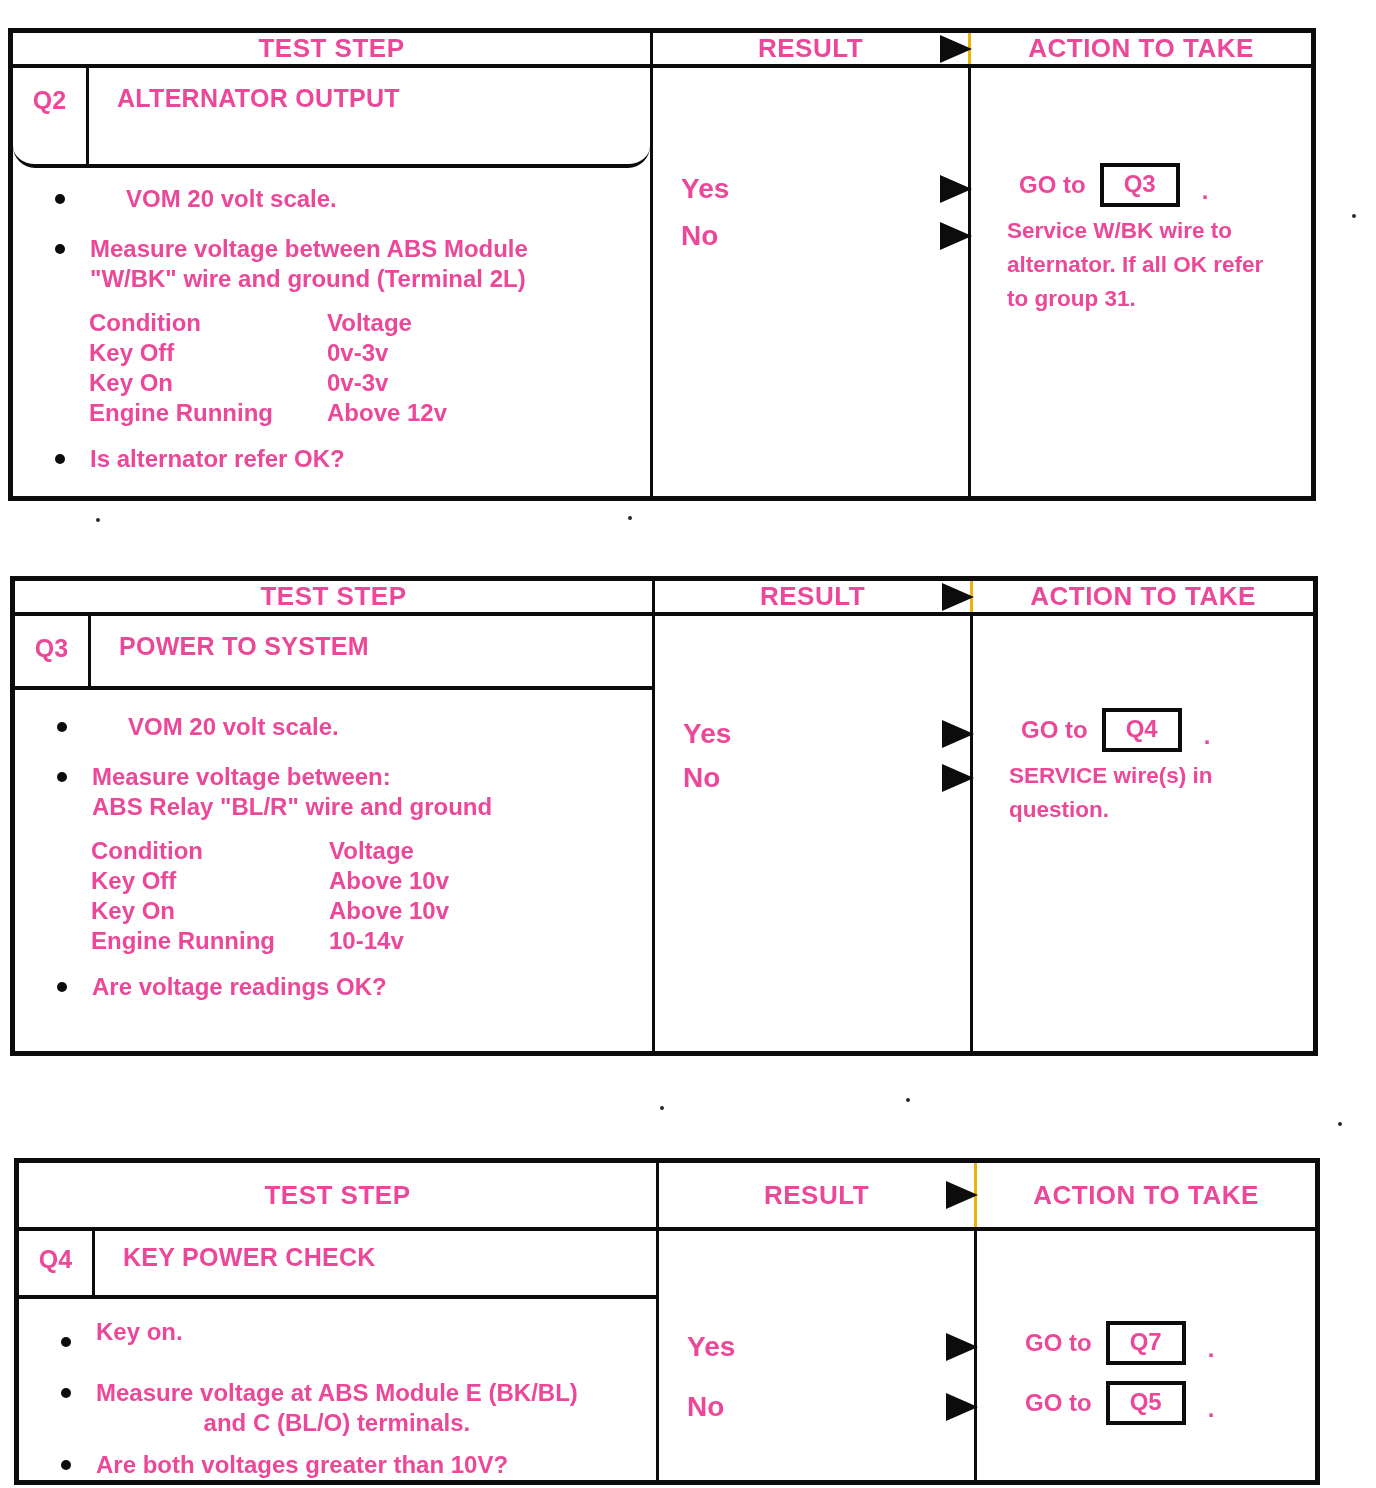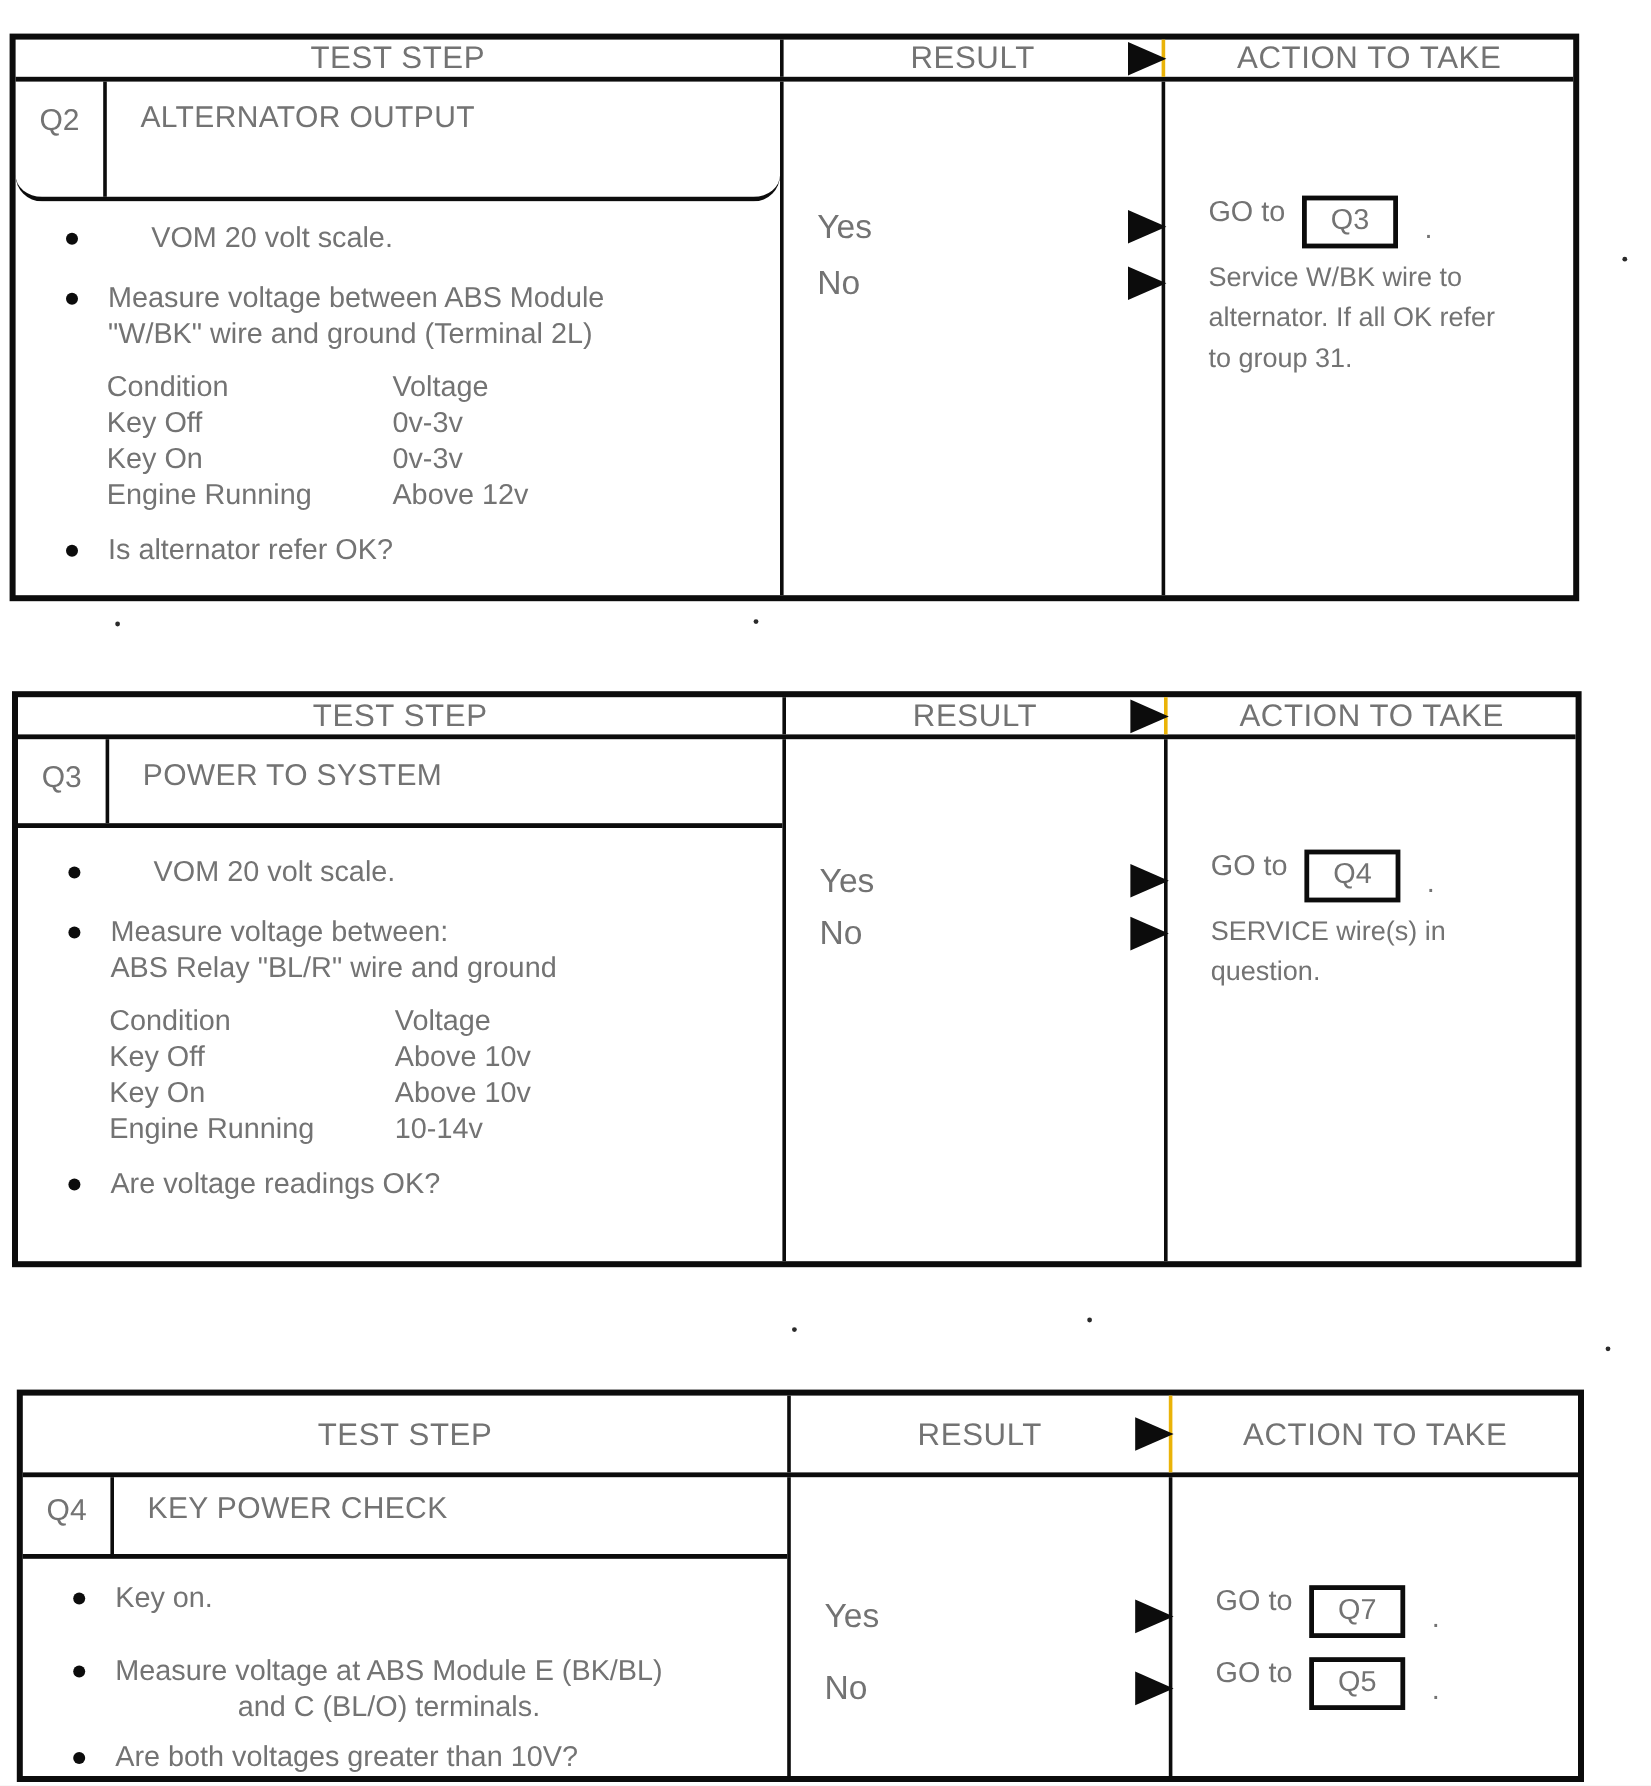--- a/index.html
+++ b/index.html
@@ -3,22 +3,22 @@
 <meta charset="utf-8">
 <style>
   * { box-sizing: border-box; margin: 0; padding: 0; }
   html,body { background:#f4f4f4; }
   .page {
     position: relative;
     width: 1376px;
     height: 1488px;
     background: #ffffff;
     font-family: "Liberation Sans", sans-serif;
-    font-weight: 400;
-    color: #737373;
+    font-weight: 700;
+    color: #ec4899;
     overflow: hidden;
   }
   .qtable {
     position: absolute;
     border: 5px solid #0c0c0c;
     background: #fff;
     display: flex;
     flex-direction: column;
   }
   
@@ -66,22 +66,22 @@
   .tri {
     width: 0; height: 0;
     border-top: 14px solid transparent;
     border-bottom: 14px solid transparent;
     border-left: 32px solid #0c0c0c;
   }
   .tri-header { position: absolute; right: -4px; top: 50%; transform: translateY(-50%); }
   .tri-row { margin-right: -4px; }
   
   .act-row {
-    position: absolute; left: 36px;
-    display: flex; 
+    position: absolute; left: 48px;
+    display: flex; align-items: center;
     font-size: 24px; white-space: pre;
   }
   .qbox {
     display: inline-block;
     border: 4px solid #0c0c0c;
     padding: 3px 20px 5px 20px;
     margin-left: 14px;
     font-size: 24px;
   }
   .period { margin-left: 22px; align-self: flex-end; padding-bottom: 2px; }
@@ -249,21 +249,21 @@
       </div>
       <div class="th th-action">ACTION TO TAKE</div>
     </div>
     <div class="tbody">
       <div class="col-step">
         <div class="subrow" style="height:68px;">
           <div class="qnum" style="padding-top:14px;">Q4</div>
           <div class="qtitle" style="padding-top:12px;">KEY POWER CHECK</div>
         </div>
         <div class="content" style="padding-top:18px;">
-          <div class="bullet" style="margin-bottom:31px;">
+          <div class="bullet" style="margin-bottom:31px;align-items:flex-end;">
             <span class="dot"></span>
             <span class="btext">Key on.</span>
           </div>
           <div class="bullet" style="margin-bottom:12px;text-align:center;">
             <span class="dot"></span>
             <span class="btext">Measure voltage at ABS Module E (BK/BL)
 and C (BL/O) terminals.</span>
           </div>
           <div class="bullet">
             <span class="dot"></span>

